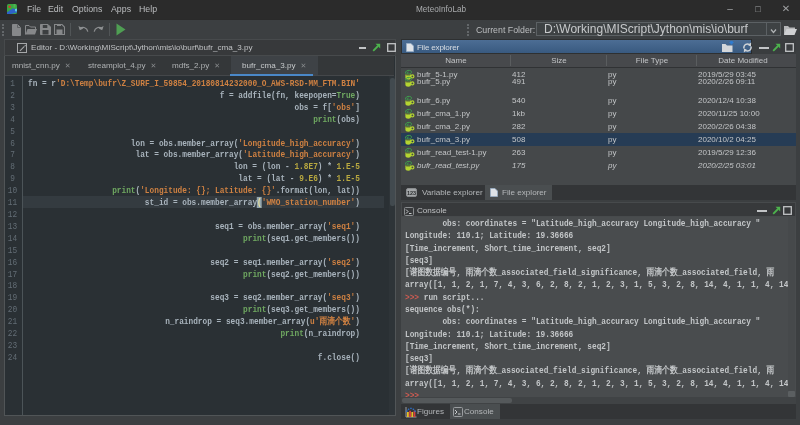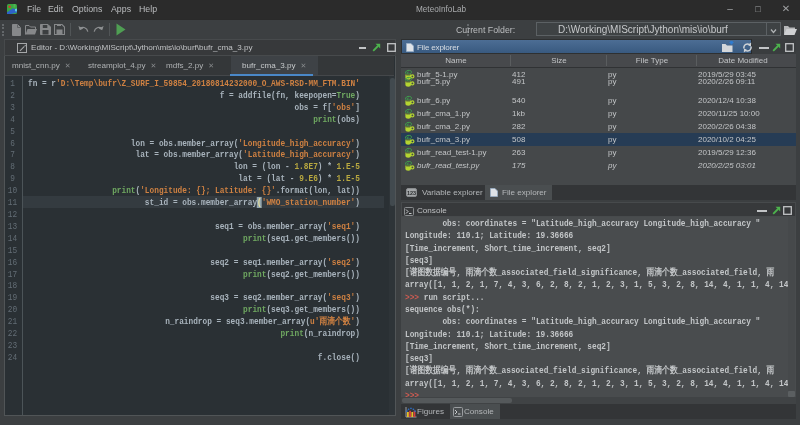--- a/index.html
+++ b/index.html
@@ -5,23 +5,23 @@
 .abs{position:absolute;}
 
 #titlebar{position:absolute;left:0;top:0;width:800px;height:19px;background:#2b2b2b;}
 .menuitem{position:absolute;top:0;height:19px;line-height:19px;color:#bbbdbf;font-size:8.8px;}
 #apptitle{position:absolute;left:416px;top:0;height:19px;line-height:19px;color:#a9abad;font-size:8.2px;}
 .winbtn{position:absolute;top:0;height:19px;line-height:18px;color:#9fa1a3;font-size:10px;text-align:center;width:16px;}
 
 #toolrow{position:absolute;left:0;top:19px;width:800px;height:20px;background:#3c3f41;border-top:1px solid #2a2a2a;box-sizing:border-box;}
 .tbico{position:absolute;top:3px;}
 .tbsep{position:absolute;top:3px;width:1px;height:13px;background:#515557;}
-#curfold{position:absolute;left:456px;top:0px;height:20px;line-height:20px;color:#bcbec0;font-size:8.8px;}
+#curfold{position:absolute;left:476px;top:0px;height:20px;line-height:20px;color:#bcbec0;font-size:8.8px;}
 #combo{position:absolute;left:536px;top:2px;width:245px;height:14px;background:#3e4244;border:1px solid #5c6164;box-sizing:border-box;}
-#combo .txt{position:absolute;left:21px;top:0;height:13px;line-height:13px;font-size:10px;color:#c7c9cb;white-space:nowrap;}
+#combo .txt{position:absolute;left:7px;top:0;height:13px;line-height:13px;font-size:12px;color:#c7c9cb;white-space:nowrap;}
 #combo .arr{position:absolute;right:0;top:0;width:13px;height:12px;border-left:1px solid #5c6164;}
 
 .ttl{position:absolute;top:0;font-size:8.1px;color:#c0c2c4;line-height:15px;white-space:nowrap;}
 .hmin{position:absolute;top:7px;width:10px;height:1.5px;background:#c2c4c6;}
 .harr{position:absolute;top:3px;}
 .hsq{position:absolute;top:3px;}
 
 #lpanel{position:absolute;left:4px;top:39px;width:392px;height:377px;background:#2a3034;border:1px solid #515557;box-sizing:border-box;}
 #lhead{position:absolute;left:4px;top:39px;width:392px;height:17px;background:#37393b;border:1px solid #474a4c;box-sizing:border-box;}
 #ltabs{position:absolute;left:5px;top:56px;width:389px;height:20px;background:#343739;}
@@ -145,21 +145,21 @@
       <path d="M1.2 7.8 L6 3" stroke="#4db34d" stroke-width="1.8" fill="none"></path>
       <path d="M3.5 0.8 H8.2 V5.5 Z" fill="#4db34d"></path>
     </svg>
   <svg class="hsq" style="left:382px" width="9" height="9" viewBox="0 0 9 9">
       <rect x="0.7" y="0.7" width="7.6" height="7.6" fill="none" stroke="#c2c4c6" stroke-width="1.3"></rect>
     </svg>
 </div>
 <div id="ltabs">
   <div class="etab" style="left:1px;width:76px"><span style="margin-left:6px">mnist_cnn.py</span><span class="x">✕</span></div>
   <div class="etab" style="left:77px;width:84px"><span style="margin-left:6px">streamplot_4.py</span><span class="x">✕</span></div>
-  <div class="etab" style="left:161px;width:61px"><span style="margin-left:0">mdfs_2.py</span><span class="x">✕</span></div>
+  <div class="etab" style="left:161px;width:61px"><span style="margin-left:6px">mdfs_2.py</span><span class="x">✕</span></div>
   <div class="etab" id="etab-active" style="left:226px;width:87px"><span style="margin-left:11px">bufr_cma_3.py</span><span class="x">✕</span></div>
 </div>
 <div style="position:absolute;left:5px;top:75px;width:389px;height:1px;background:#44474a"></div>
 <div id="etab-underline"></div>
 <div id="curline"></div>
 <div id="gutter">
     <div id="gutternums">1
 2
 3
 4

